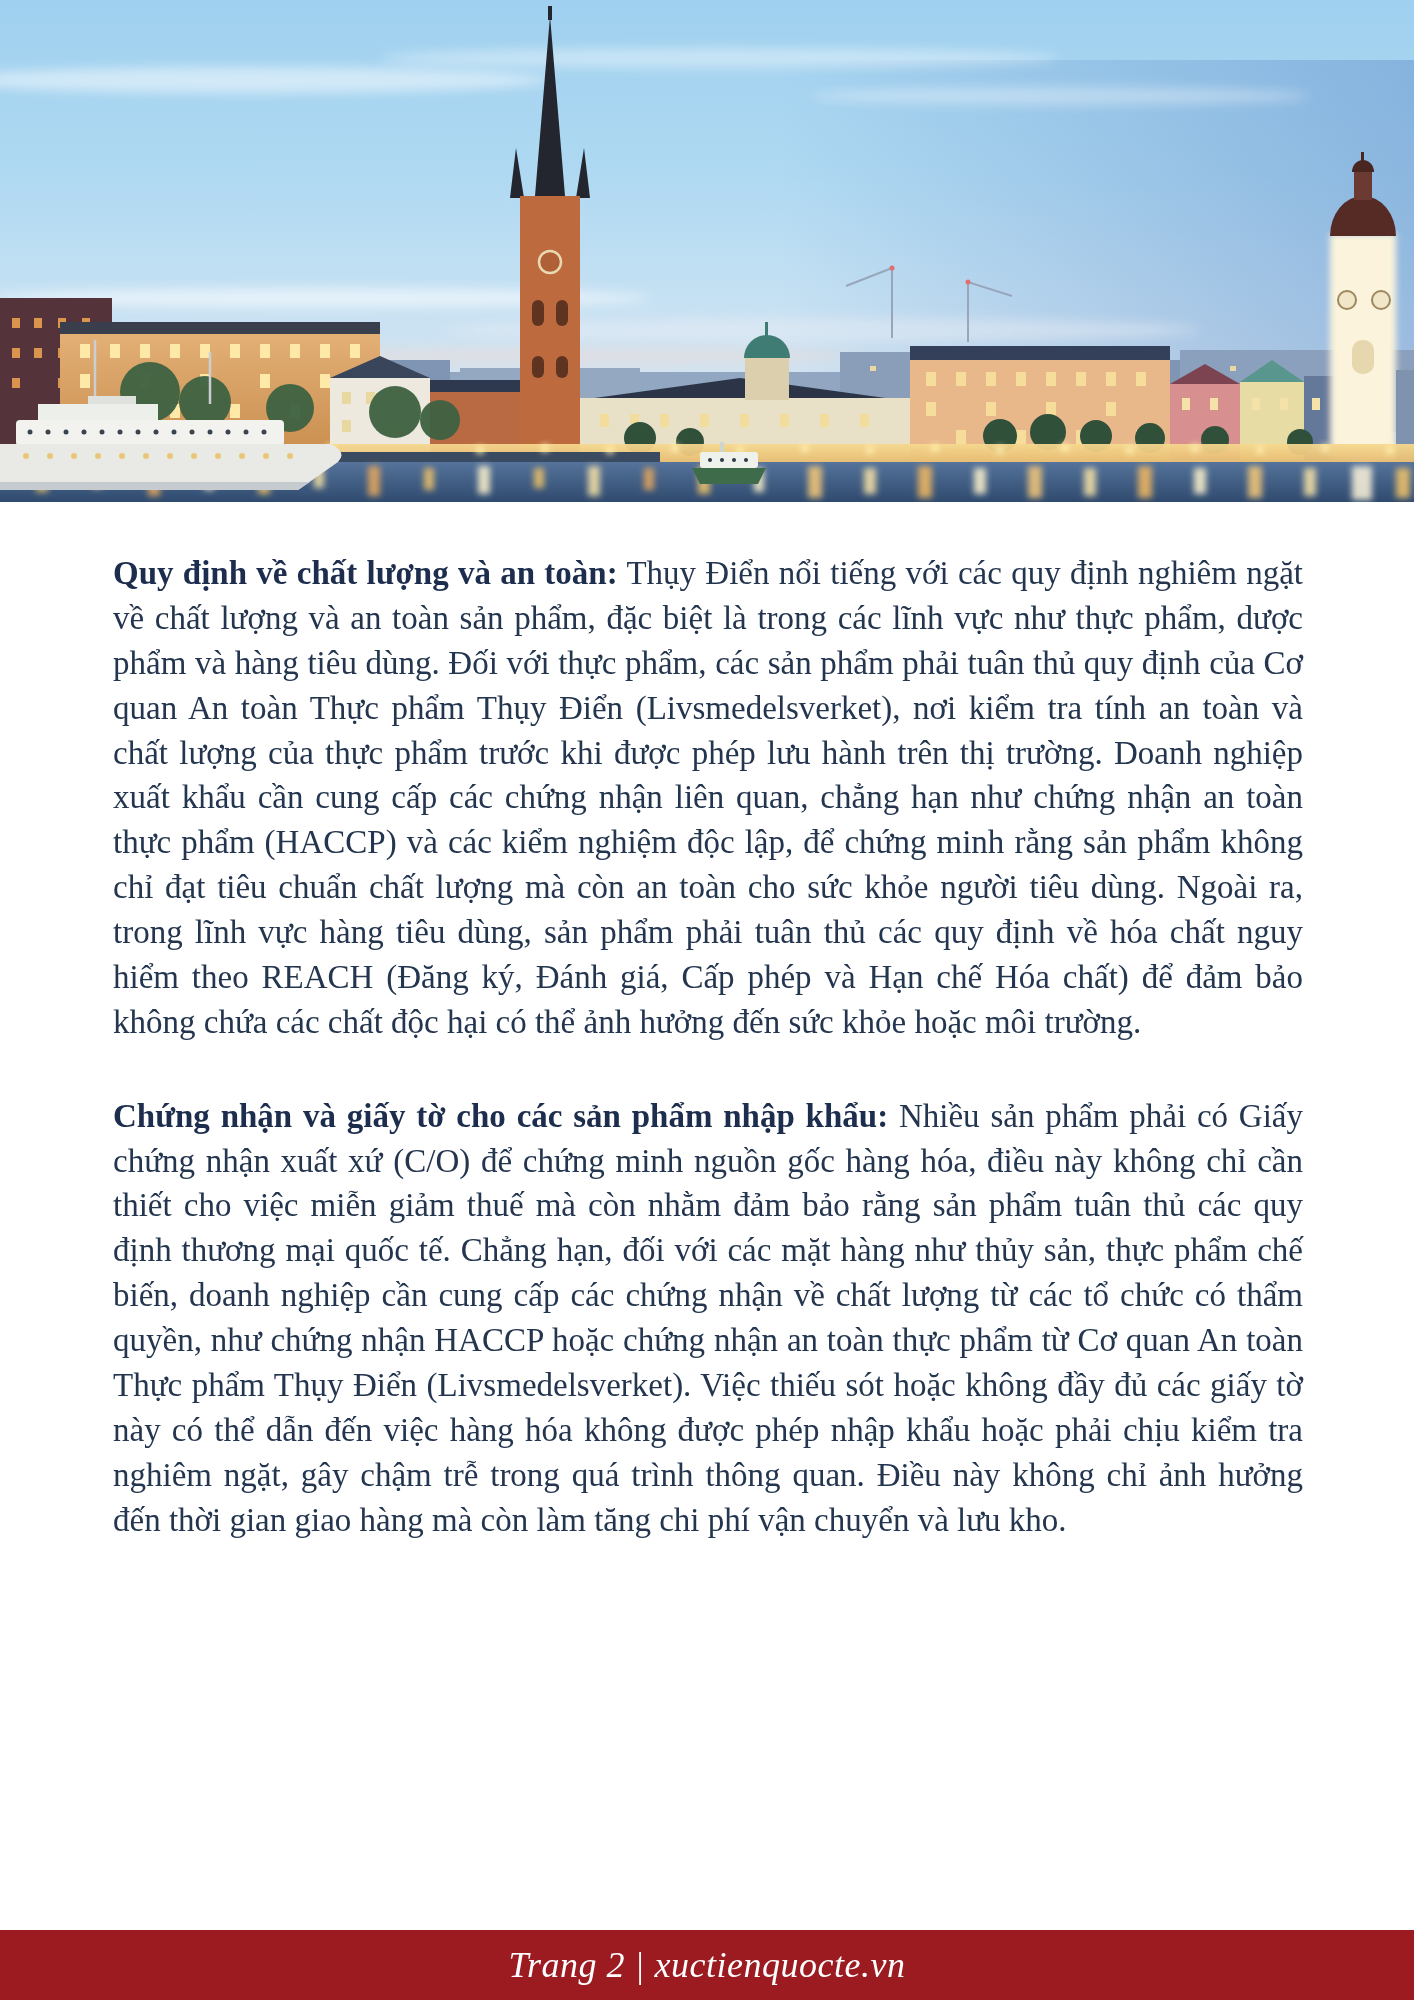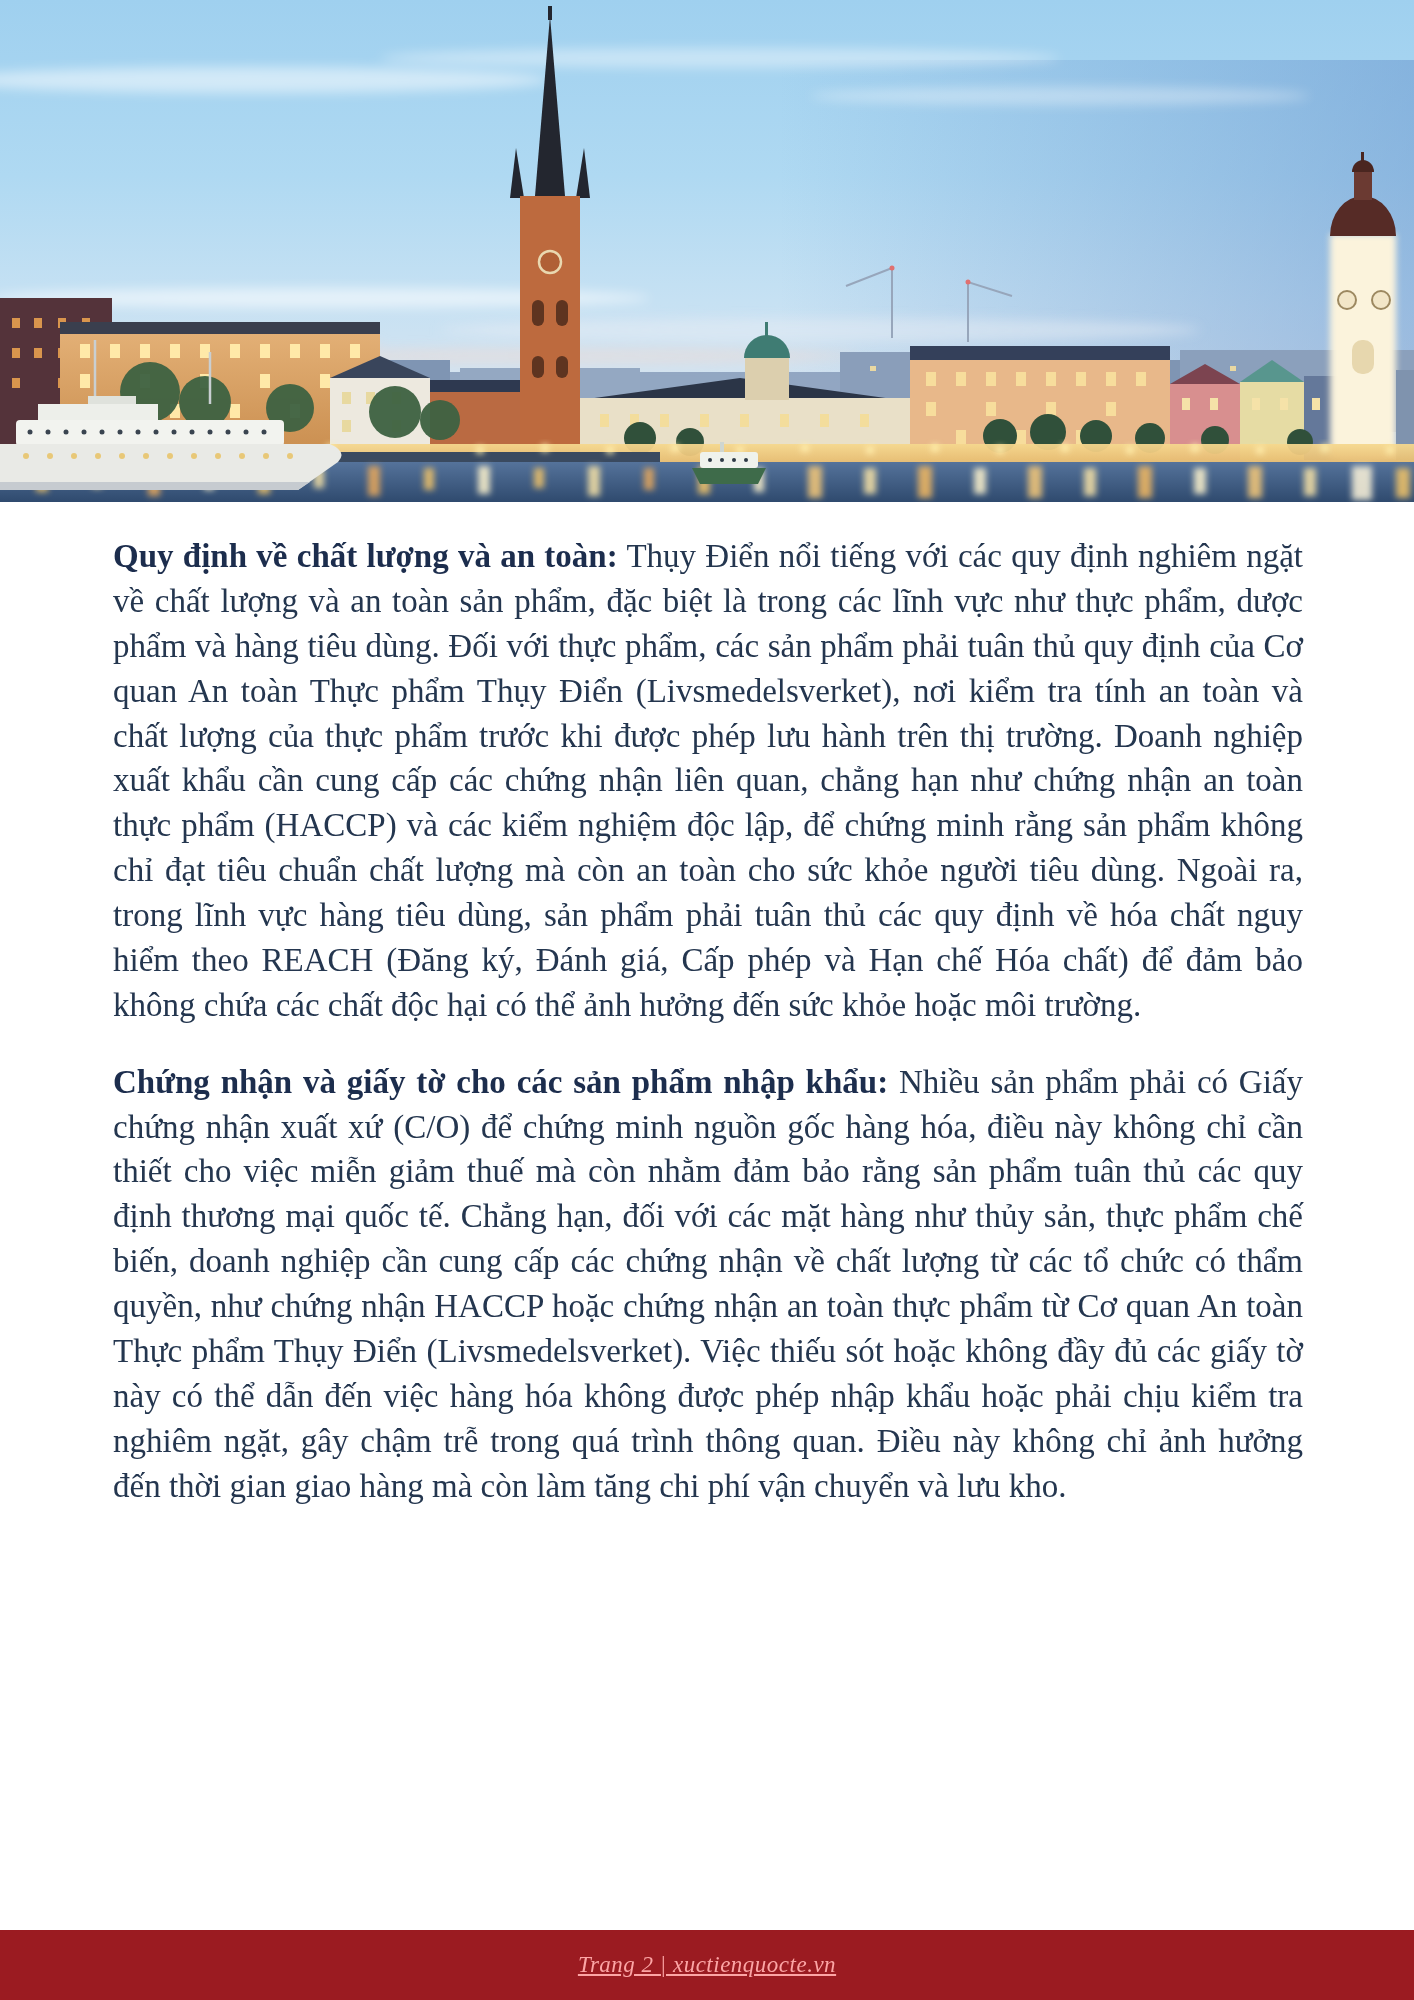--- a/index.html
+++ b/index.html
@@ -30,34 +30,33 @@
     color:#1c2d4d;
     letter-spacing:0.5px;
   }
   p.body-para{
     margin:44px 0 0 0;
     font-size:33px;
     line-height:1.36;
     text-align:justify;
     color:#24364f;
   }
-  p.body-para.section{margin-top:32px;}
+  p.body-para.section{margin-top:49px;}
   .lead{font-weight:bold;color:#1c2d4d;}
   .footer{
     position:absolute;left:0;bottom:0;
     width:1414px;height:70px;
     background:#9b1b21;
     display:flex;align-items:center;justify-content:center;
   }
   .footer span{
-    color:#fca5a5;
+    color:#ffffff;
     font-style:italic;
-    font-size:23px;
+    font-size:36px;
     letter-spacing:0.5px;
-    text-decoration:underline;
   }
 </style>
 </head>
 <body>
 
 <div class="page">
 
   <div class="hero">
     <svg width="1414" height="502" viewBox="0 0 1414 502" xmlns="http://www.w3.org/2000/svg">
       <defs>

